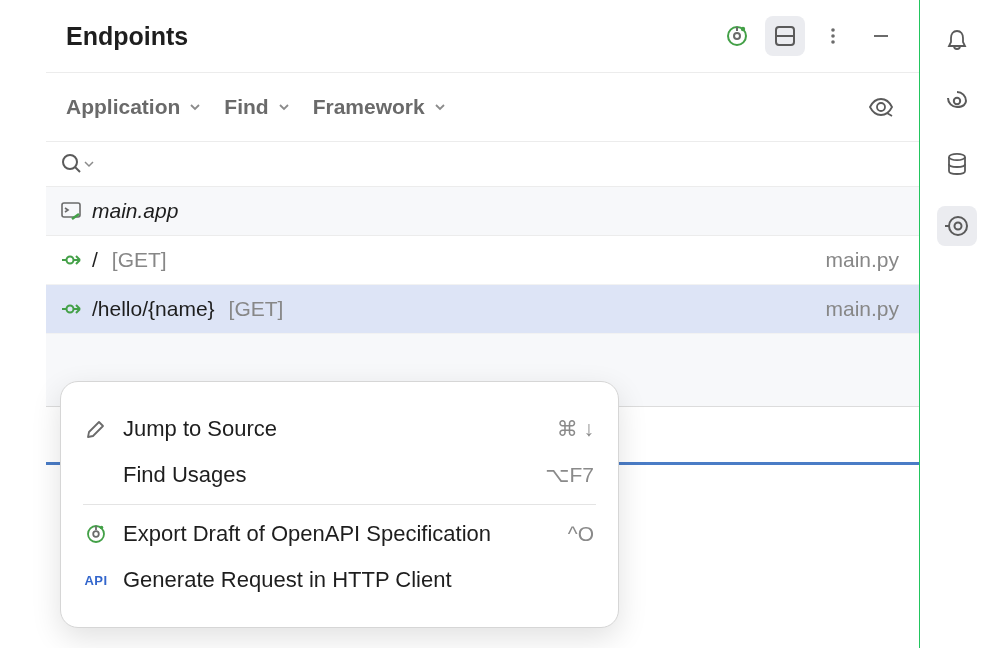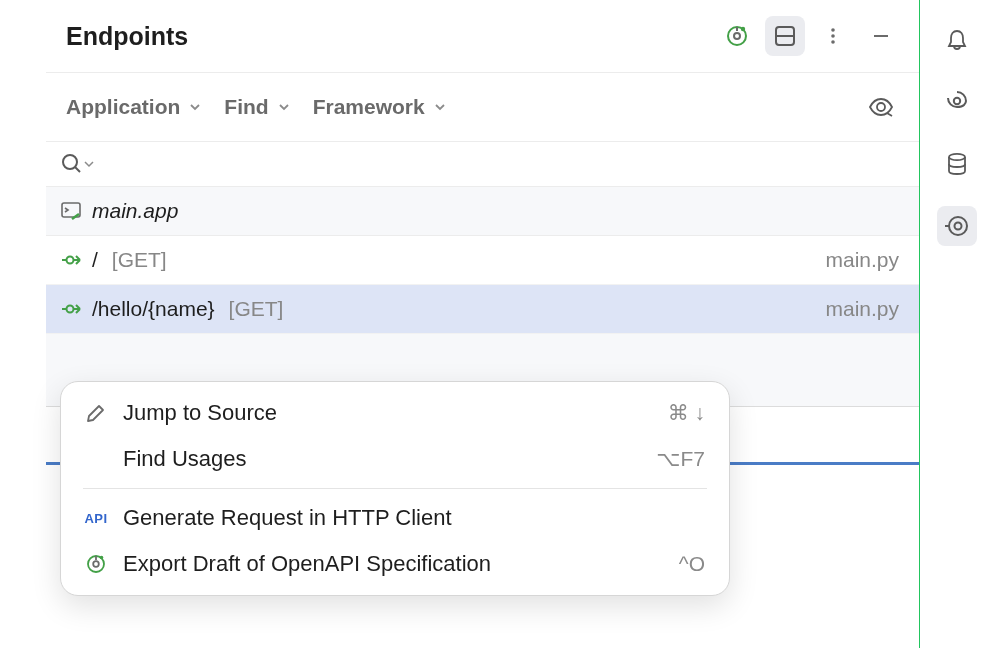--- a/index.html
+++ b/index.html
@@ -135,26 +135,26 @@
   padding: 20px 20px 20px 30px;
   gap: 16px;
   background: #fff;
 }
 
 
 .context-menu {
   position: absolute;
   left: 60px;
   top: 381px;
-  width: 670px;
+  width: 559px;
   background: #fff;
   border: 1px solid #d6d6d6;
   border-radius: 18px;
   box-shadow: 0 10px 30px rgba(0,0,0,0.12);
-  padding: 8px 0;
+  padding: 24px 0;
 }
 .menu-item {
   display: flex;
   align-items: center;
   padding: 10px 24px 10px 22px;
   gap: 14px;
   font-size: 22px;
   cursor: pointer;
 }
 .menu-item .mi-icon { width: 26px; display: flex; align-items: center; justify-content: center; }
@@ -324,29 +324,29 @@
     <div class="mi-label">Jump to Source</div>
     <div class="mi-short">⌘ ↓</div>
   </div>
   <div class="menu-item">
     <div class="mi-icon"></div>
     <div class="mi-label">Find Usages</div>
     <div class="mi-short">⌥F7</div>
   </div>
   <div class="menu-divider"></div>
   <div class="menu-item">
-    <div class="mi-icon" style="color:#3366cc;font-weight:700;font-size:13px;letter-spacing:0.5px;">API</div>
-    <div class="mi-label">Generate Request in HTTP Client</div>
-    <div class="mi-short"></div>
-  </div>
-  <div class="menu-item">
     <div class="mi-icon">
       <svg width="22" height="22" viewBox="0 0 22 22" fill="none">
         <circle cx="11" cy="11" r="8" stroke="#43a047" stroke-width="1.8"></circle>
         <circle cx="11" cy="11" r="2.8" stroke="#6b6b6b" stroke-width="1.8"></circle>
         <line x1="11" y1="3" x2="11" y2="7" stroke="#6b6b6b" stroke-width="1.8"></line>
         <circle cx="16.5" cy="4.5" r="1.8" fill="#43a047"></circle>
       </svg>
     </div>
     <div class="mi-label">Export Draft of OpenAPI Specification</div>
     <div class="mi-short">^O</div>
   </div>
+  <div class="menu-item">
+    <div class="mi-icon" style="color:#3366cc;font-weight:700;font-size:13px;letter-spacing:0.5px;">API</div>
+    <div class="mi-label">Generate Request in HTTP Client</div>
+    <div class="mi-short"></div>
+  </div>
 </div>
 
 </body></html>

